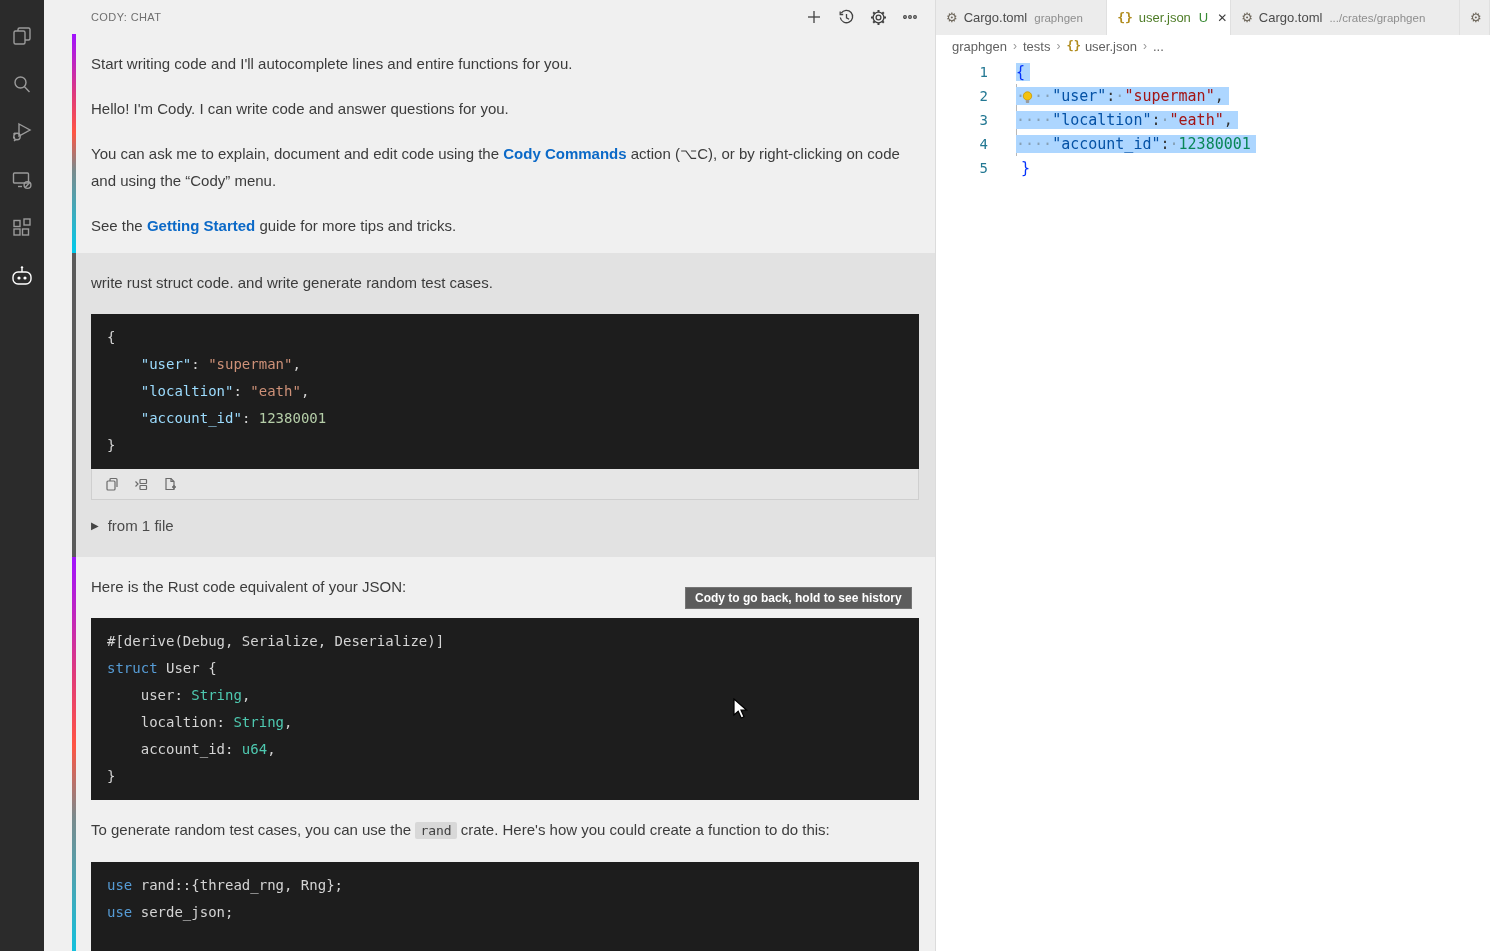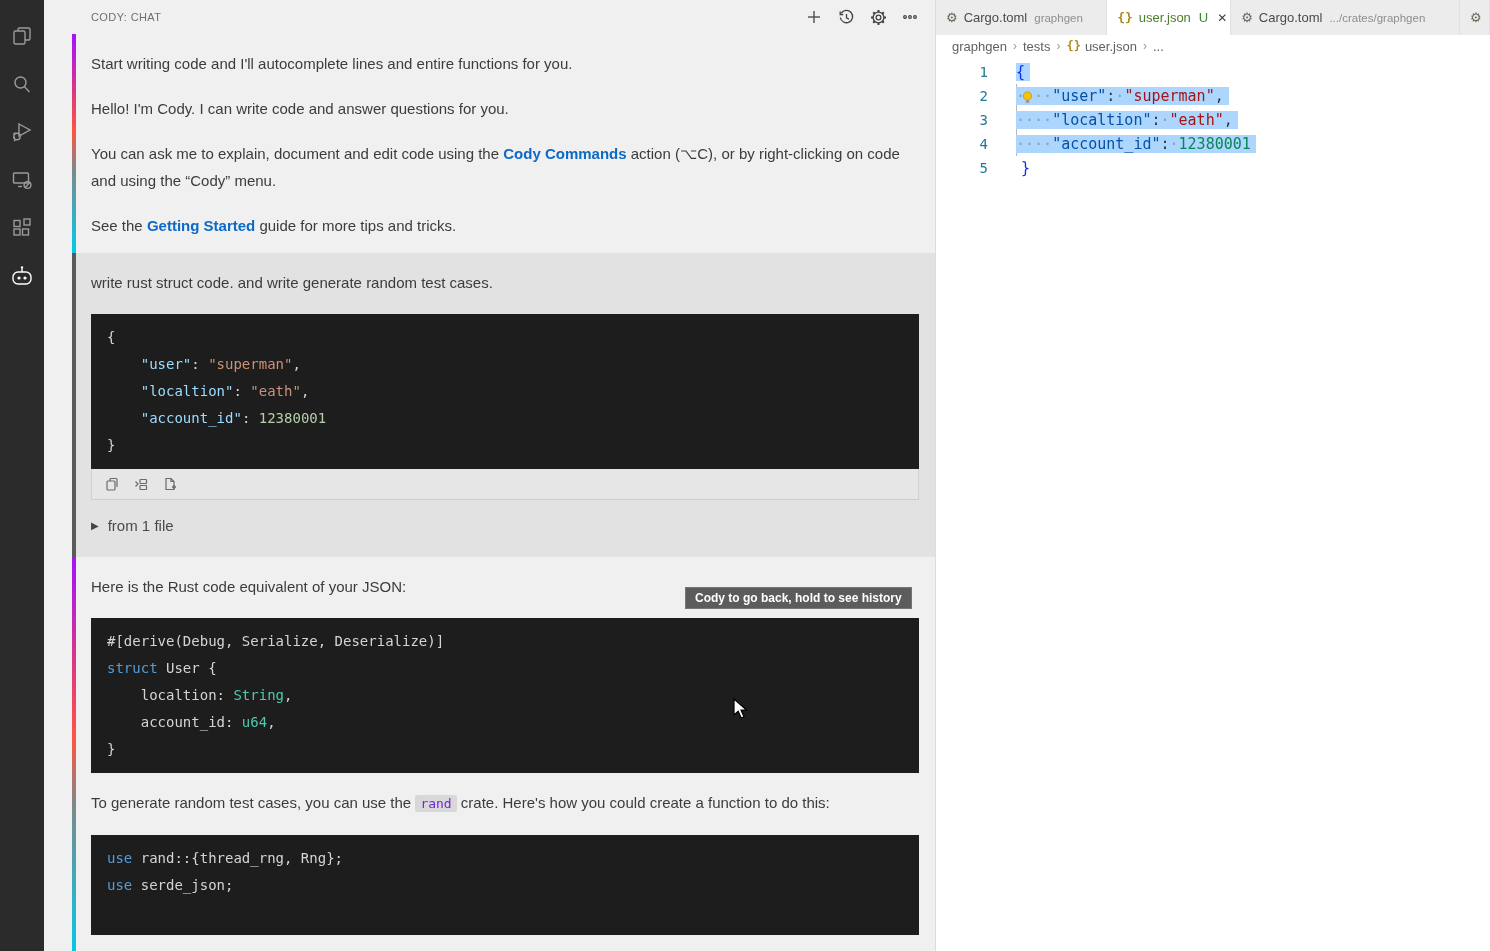--- a/index.html
+++ b/index.html
@@ -26,21 +26,21 @@
   .msg { position:relative; padding:16px 16px 14px 19px; font-size:15px; line-height:27px; }
   .msg p { margin-bottom:18px; }
   .msg p:last-child { margin-bottom:0; }
   .msg.assistant::before { content:""; position:absolute; left:0; top:0; bottom:0; width:4px;
     background:linear-gradient(180deg,#a112ff 0%,#e03a7a 28%,#ff5543 45%,#7b8a8c 62%,#00cbec 100%); }
   .msg.human { background:#e2e2e2; padding-bottom:18px; }
   .msg.human::before { content:""; position:absolute; left:0; top:0; bottom:0; width:4px; background:#5a5a5a; }
   .msg.assistant.last { min-height:404px; }
   .link { color:#0b69c7; font-weight:bold; cursor:pointer; }
   .icode { font-family:"DejaVu Sans Mono", monospace; font-size:13px; background:#d8d8d8;
-    color:#6d28d9; padding:1px 5px; border-radius:2px; }
+    color:#404040; padding:1px 5px; border-radius:2px; }
 
   .codeblock { background:#1d1d1d; margin-top:14px; padding:10px 16px;
     font-family:"DejaVu Sans Mono", monospace; font-size:14px; line-height:27px; }
   .codeblock .cl { white-space:pre; }
   .codeblock .tk-d   { color:#d4d4d4; }
   .codeblock .tk-key { color:#9cdcfe; }
   .codeblock .tk-str { color:#ce9178; }
   .codeblock .tk-num { color:#b5cea8; }
   .codeblock .tk-kw  { color:#569cd6; }
   .codeblock .tk-ty  { color:#4ec9b0; }
@@ -233,20 +233,21 @@
       <span class="tri">▶</span>
       <span>from 1 file</span>
     </div>
   </div>
 
   <div class="msg assistant last">
     <p>Here is the Rust code equivalent of your JSON:</p>
     <div class="codeblock">
       <div class="cl"><span class="tk-d">#[derive(Debug, Serialize, Deserialize)]</span></div>
       <div class="cl"><span class="tk-kw">struct</span><span class="tk-d"> User {</span></div>
+      <div class="cl"><span class="tk-d">    user: </span><span class="tk-ty">String</span><span class="tk-d">,</span></div>
       <div class="cl"><span class="tk-d">    localtion: </span><span class="tk-ty">String</span><span class="tk-d">,</span></div>
       <div class="cl"><span class="tk-d">    account_id: </span><span class="tk-ty">u64</span><span class="tk-d">,</span></div>
       <div class="cl"><span class="tk-d">}</span></div>
     </div>
     <p style="margin-top:16px"><span>To generate random test cases, you can use the </span><span class="icode">rand</span><span> crate. Here's how you could create a function to do this:</span></p>
     <div class="codeblock cut">
       <div class="cl"><span class="tk-kw">use</span><span class="tk-d"> rand::{thread_rng, Rng};</span></div>
       <div class="cl"><span class="tk-kw">use</span><span class="tk-d"> serde_json;</span></div>
     </div>
   </div>

